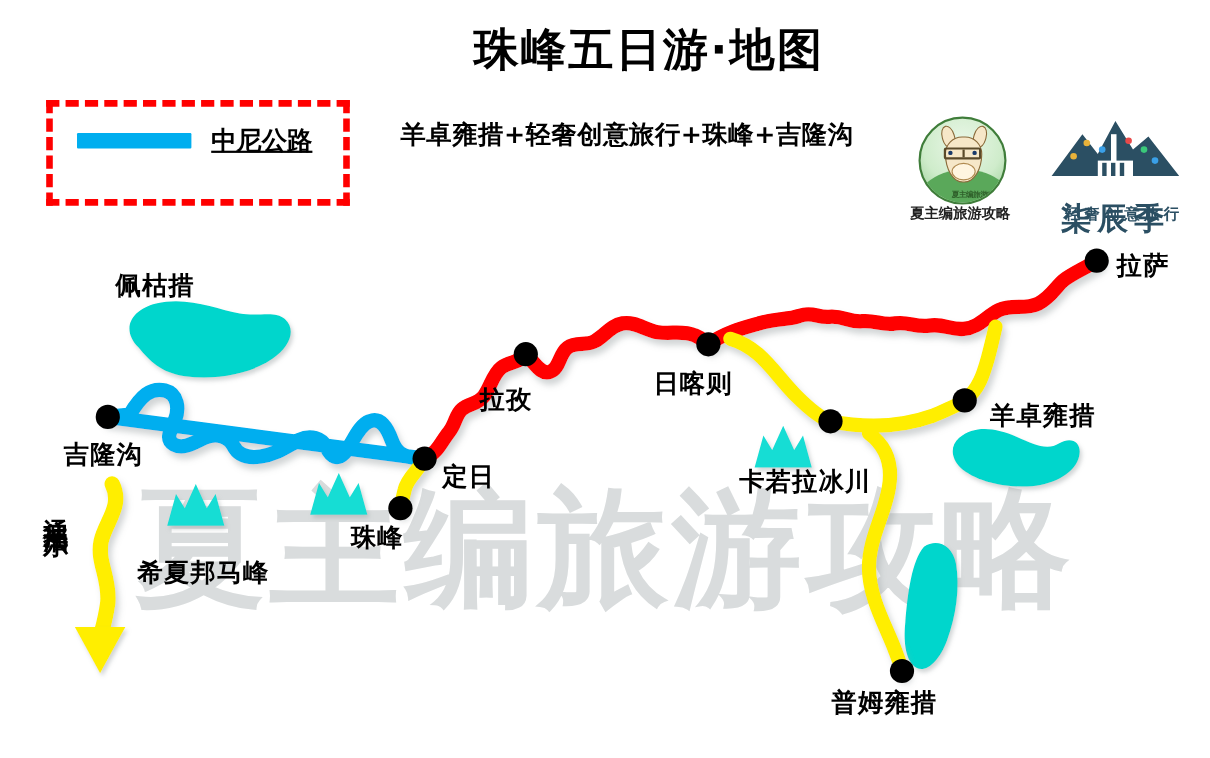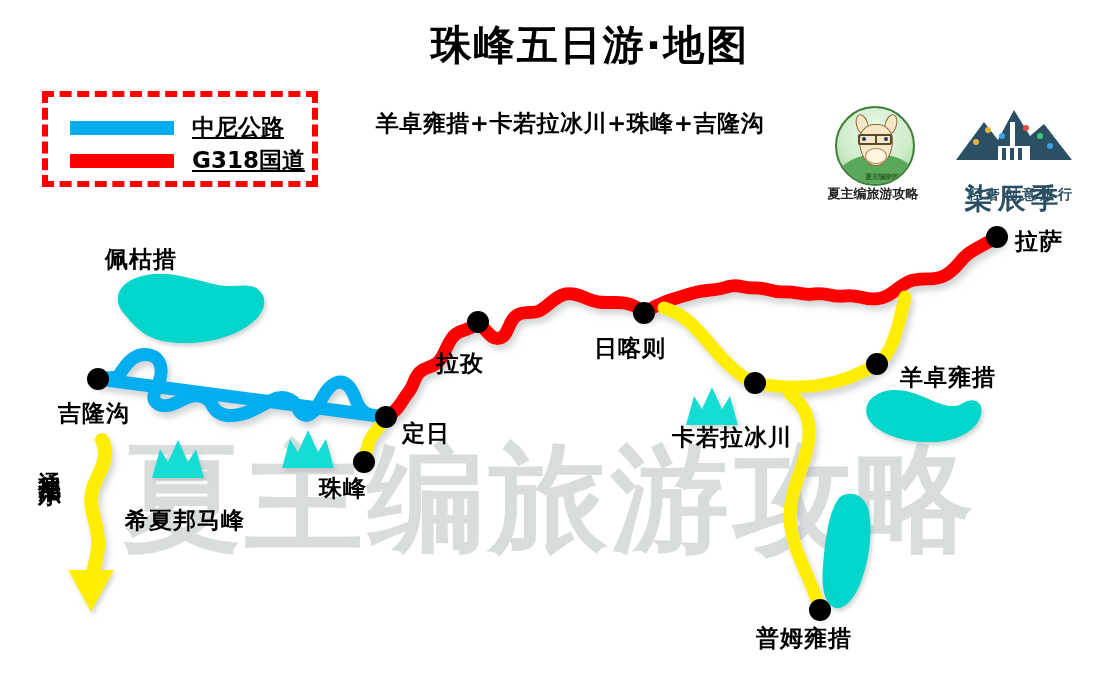--- a/index.html
+++ b/index.html
@@ -349,31 +349,27 @@
   <div class="map-label" style="left:436px;top:348px;">拉孜</div>
   <div class="map-label" style="left:594px;top:333px;">日喀则</div>
   <div class="map-label" style="left:672px;top:422px;">卡若拉冰川</div>
   <div class="map-label" style="left:900px;top:362px;">羊卓雍措</div>
   <div class="map-label" style="left:756px;top:623px;">普姆雍措</div>
   <div class="map-label" style="left:1015px;top:226px;">拉萨</div>
 
   <div class="page-title">珠峰五日游·地图</div>
 
   <div class="subtitle-block">
-    <div class="subtitle-line1">羊卓雍措+卡若拉冰川+珠峰+吉隆沟</div>
+    <div class="subtitle-line1">羊卓雍措+轻奢创意旅行+珠峰+吉隆沟</div>
   </div>
 
   <div class="legend-box">
     <div class="legend-row r1">
       <div class="legend-swatch" style="background:#00aeef;"></div>
       <div class="legend-label">中尼公路</div>
-    </div>
-    <div class="legend-row r2">
-      <div class="legend-swatch" style="background:#ff0000;"></div>
-      <div class="legend-label">G318国道</div>
     </div>
   </div>
 
   <div class="logo-xia">
     <div class="badge">
       <div class="hill"></div>
       <div class="ear l"></div>
       <div class="ear r"></div>
       <div class="face"></div>
       <div class="glasses"></div>

